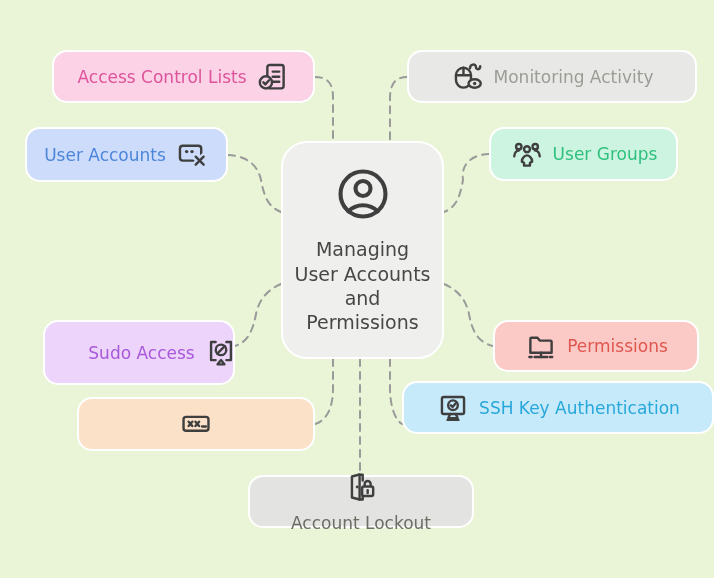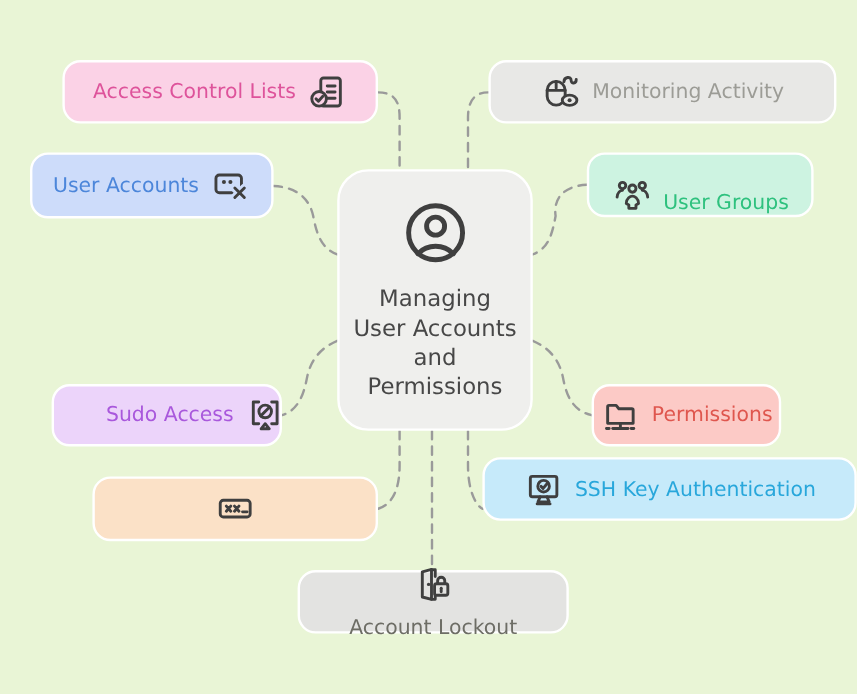--- a/index.html
+++ b/index.html
@@ -27,23 +27,23 @@
   #n-central{
     left:281px;top:141px;width:163px;height:218px;
     flex-direction:column;gap:14px;border-radius:26px;
     font-size:19px;text-align:center;white-space:normal;line-height:1.28;
   }
   #n-central .icon svg{width:58px;height:58px;}
   #n-central .label{width:140px;}
   #n-acl{left:52px;top:50px;width:263px;height:53px;border-radius:15px;}
   #n-monitoring{left:407px;top:50px;width:290px;height:53px;}
   #n-user-accounts{left:25px;top:127px;width:203px;height:55px;}
-  #n-user-groups{left:489px;top:127px;width:189px;height:54px;align-items:flex-end;}
-  #n-sudo{left:43px;top:320px;width:192px;height:52px;padding-left:48px;}
-  #n-permissions{left:493px;top:320px;width:158px;height:52px;}
+  #n-user-groups{left:489px;top:127px;width:189px;height:54px;}
+  #n-sudo{left:43px;top:320px;width:192px;height:65px;padding-left:48px;}
+  #n-permissions{left:493px;top:320px;width:206px;height:52px;}
   #n-password{left:77px;top:397px;width:238px;height:54px;}
   #n-ssh{left:402px;top:381px;width:312px;height:53px;}
   #n-lockout{left:248px;top:475px;width:226px;height:53px;flex-direction:column;}
 </style>
 </head>
 <body style="background: rgb(233, 245, 214);">
 
 <div id="canvas">
 
   <svg id="edges" width="714" height="578" viewBox="0 0 714 578">

